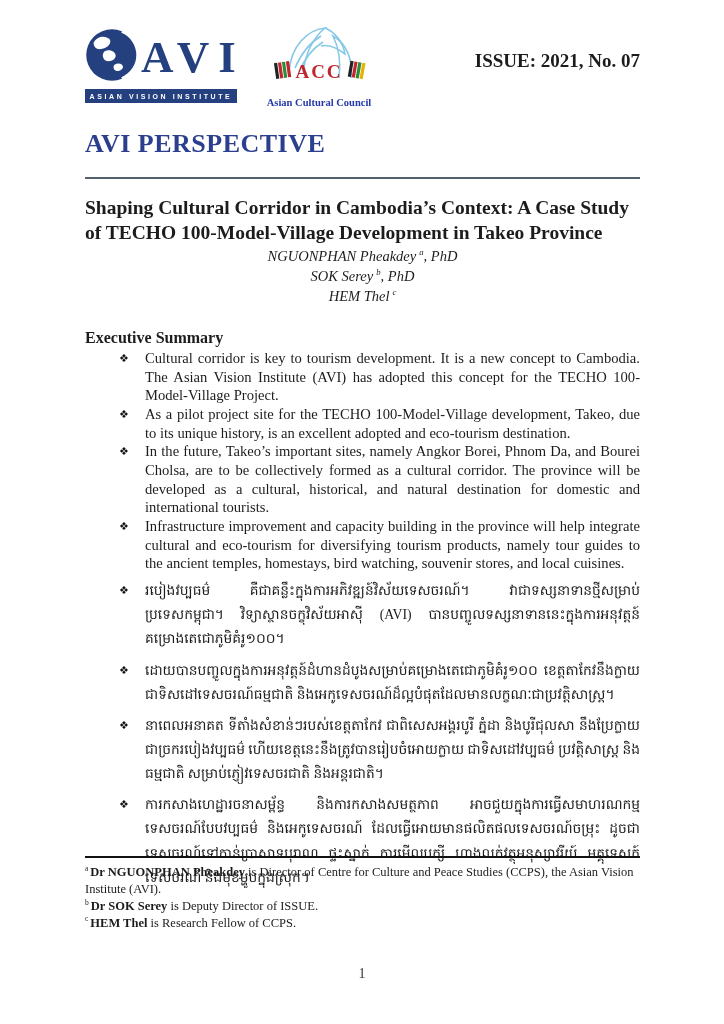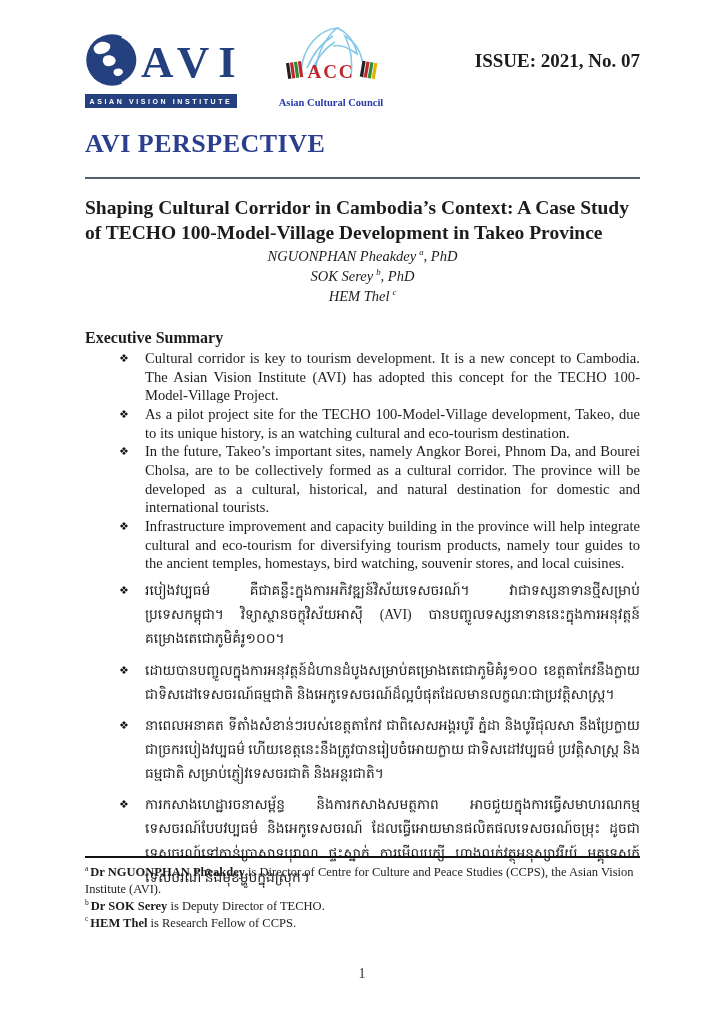--- a/index.html
+++ b/index.html
@@ -10,21 +10,21 @@
     margin:0 auto;
     background:#ffffff;
     font-family:"Liberation Serif","DejaVu Serif",serif;
     color:#1c1c1c;
     overflow:hidden;
   }
   .content { padding:28px 84px 0 85px; }
 
   
   .header { display:flex; align-items:flex-start; }
-  .logos { display:flex; gap:36px;align-items:flex-end; }
+  .logos { display:flex; gap:24px; }
 
   .avi-logo { width:152px; }
   .avi-top { display:flex; align-items:center; height:58px; }
   .avi-word {
     font-weight:bold; font-size:45px; line-height:1;
     color:#24407f; letter-spacing:9px; margin-left:2px;
   }
   .avi-bar {
     margin-top:3px; width:152px; background:#24407f; color:#ffffff;
     font-family:"Liberation Sans","DejaVu Sans",sans-serif;
@@ -168,21 +168,21 @@
 
     <h3 class="exec-heading">Executive Summary</h3>
 
     <ul class="bullets en">
       <li>
           <span class="bullet">❖</span>
           <span class="btext">Cultural corridor is key to tourism development. It is a new concept to Cambodia.  The Asian Vision Institute (AVI) has adopted this concept for the TECHO 100-Model-Village Project.</span>
         </li>
       <li>
           <span class="bullet">❖</span>
-          <span class="btext">As a pilot project site for the TECHO 100-Model-Village development, Takeo, due to its unique history, is an watching cultural and eco-tourism destination.</span>
+          <span class="btext">As a pilot project site for the TECHO 100-Model-Village development, Takeo, due to its unique history, is an excellent adopted and eco-tourism destination.</span>
         </li>
       <li>
           <span class="bullet">❖</span>
           <span class="btext">In the future, Takeo’s important sites, namely Angkor Borei, Phnom Da, and Bourei Cholsa, are to be collectively formed as a cultural corridor. The province will be developed as a cultural, historical, and natural destination for domestic and international tourists.</span>
         </li>
       <li>
           <span class="bullet">❖</span>
           <span class="btext">Infrastructure improvement and capacity building in the province will help integrate cultural and eco-tourism for diversifying tourism products, namely tour guides to the ancient temples, homestays, bird watching, souvenir stores, and local cuisines.</span>
         </li>
     </ul>
@@ -205,18 +205,18 @@
           <span class="bullet">❖</span>
           <span class="btext">ការកសាងហេដ្ឋារចនាសម្ព័ន្ធ និងការកសាងសមត្ថភាព អាចជួយក្នុងការធ្វើសមាហរណកម្មទេសចរណ៍បែបវប្បធម៌ និងអេកូទេសចរណ៍ ដែលធ្វើអោយមានផលិតផលទេសចរណ៍ចម្រុះ ដូចជាទេសចរណ៍ទៅកាន់ប្រាសាទបុរាណ ផ្ទះស្នាក់ ការមើលបក្សី ហាងលក់វត្ថុអនុស្សាវរីយ៍ មគ្គុទេសក៍ទេសចរណ៍ និងមុខម្ហូបក្នុងស្រុក។</span>
         </li>
     </ul>
 
   </div>
 
   <div class="footer">
     <hr class="fn-rule">
     <div class="footnote"><sup>a</sup><b>Dr NGUONPHAN Pheakdey</b><span> is Director of Centre for Culture and Peace Studies (CCPS), the Asian Vision Institute (AVI).</span></div>
-    <div class="footnote"><sup>b</sup><b>Dr SOK Serey</b><span> is Deputy Director of TECHO.</span></div>
+    <div class="footnote"><sup>b</sup><b>Dr SOK Serey</b><span> is Deputy Director of ISSUE.</span></div>
     <div class="footnote"><sup>c</sup><b>HEM Thel</b><span> is Research Fellow of CCPS.</span></div>
   </div>
 
   <div class="pageno">1</div>
 </div>
 
 </body></html>

